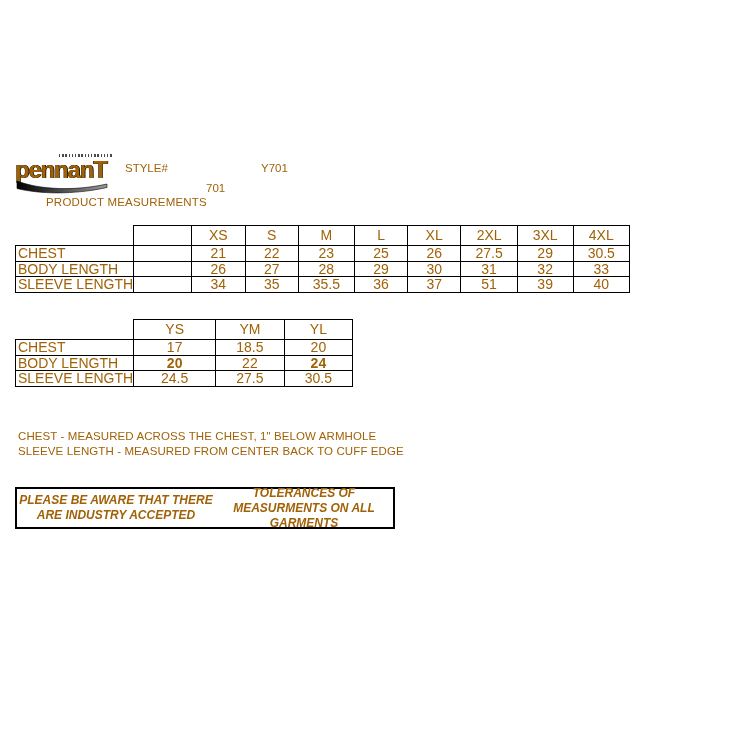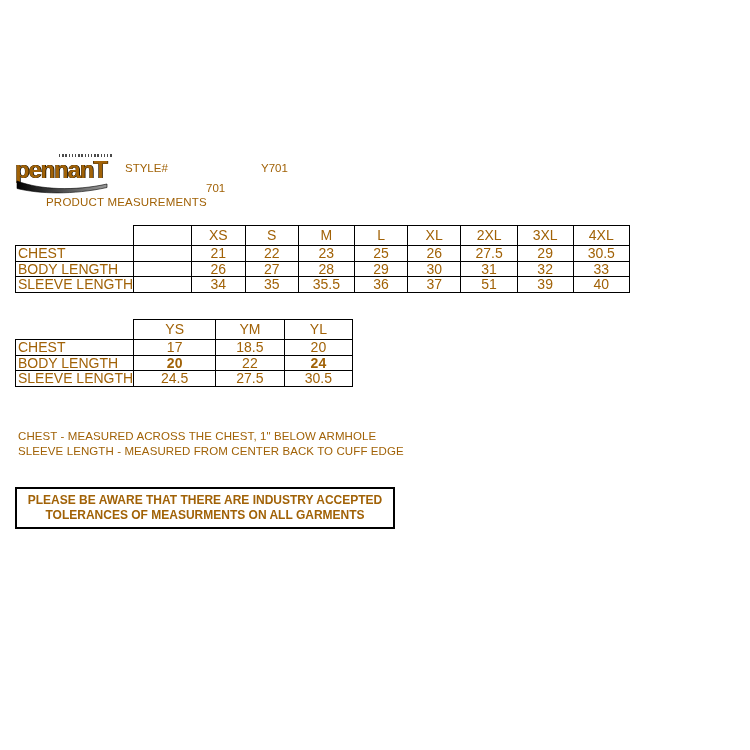--- a/index.html
+++ b/index.html
@@ -42,22 +42,22 @@
   .meas td.rowlabel { text-align:left; padding-left:2px; }
   .meas td.boldcell { font-weight:bold; }
 
   
   .notes { position:absolute; left:18px; top:429px; font-size:11.5px; line-height:15.3px; letter-spacing:0.1px; }
 
   
   .notice {
     position:absolute; left:15px; top:487px; width:376px; height:38px;
     border:2.5px solid #000;
-    display:flex; flex-direction:column; justify-content:center; align-items:center;
-    font-weight:bold; font-size:12px; line-height:15px; text-align:center;
+    display:flex; flex-direction:row; justify-content:center; align-items:center;
+    font-weight:bold; font-style:italic; font-size:12px; line-height:15px; text-align:center;
   }
 </style>
 </head>
 <body>
 
 <div id="page">
 
   <div class="logo">
     <div class="logo-tagline"></div>
     <div class="logo-word"><span>pennan</span><span>T</span></div>

